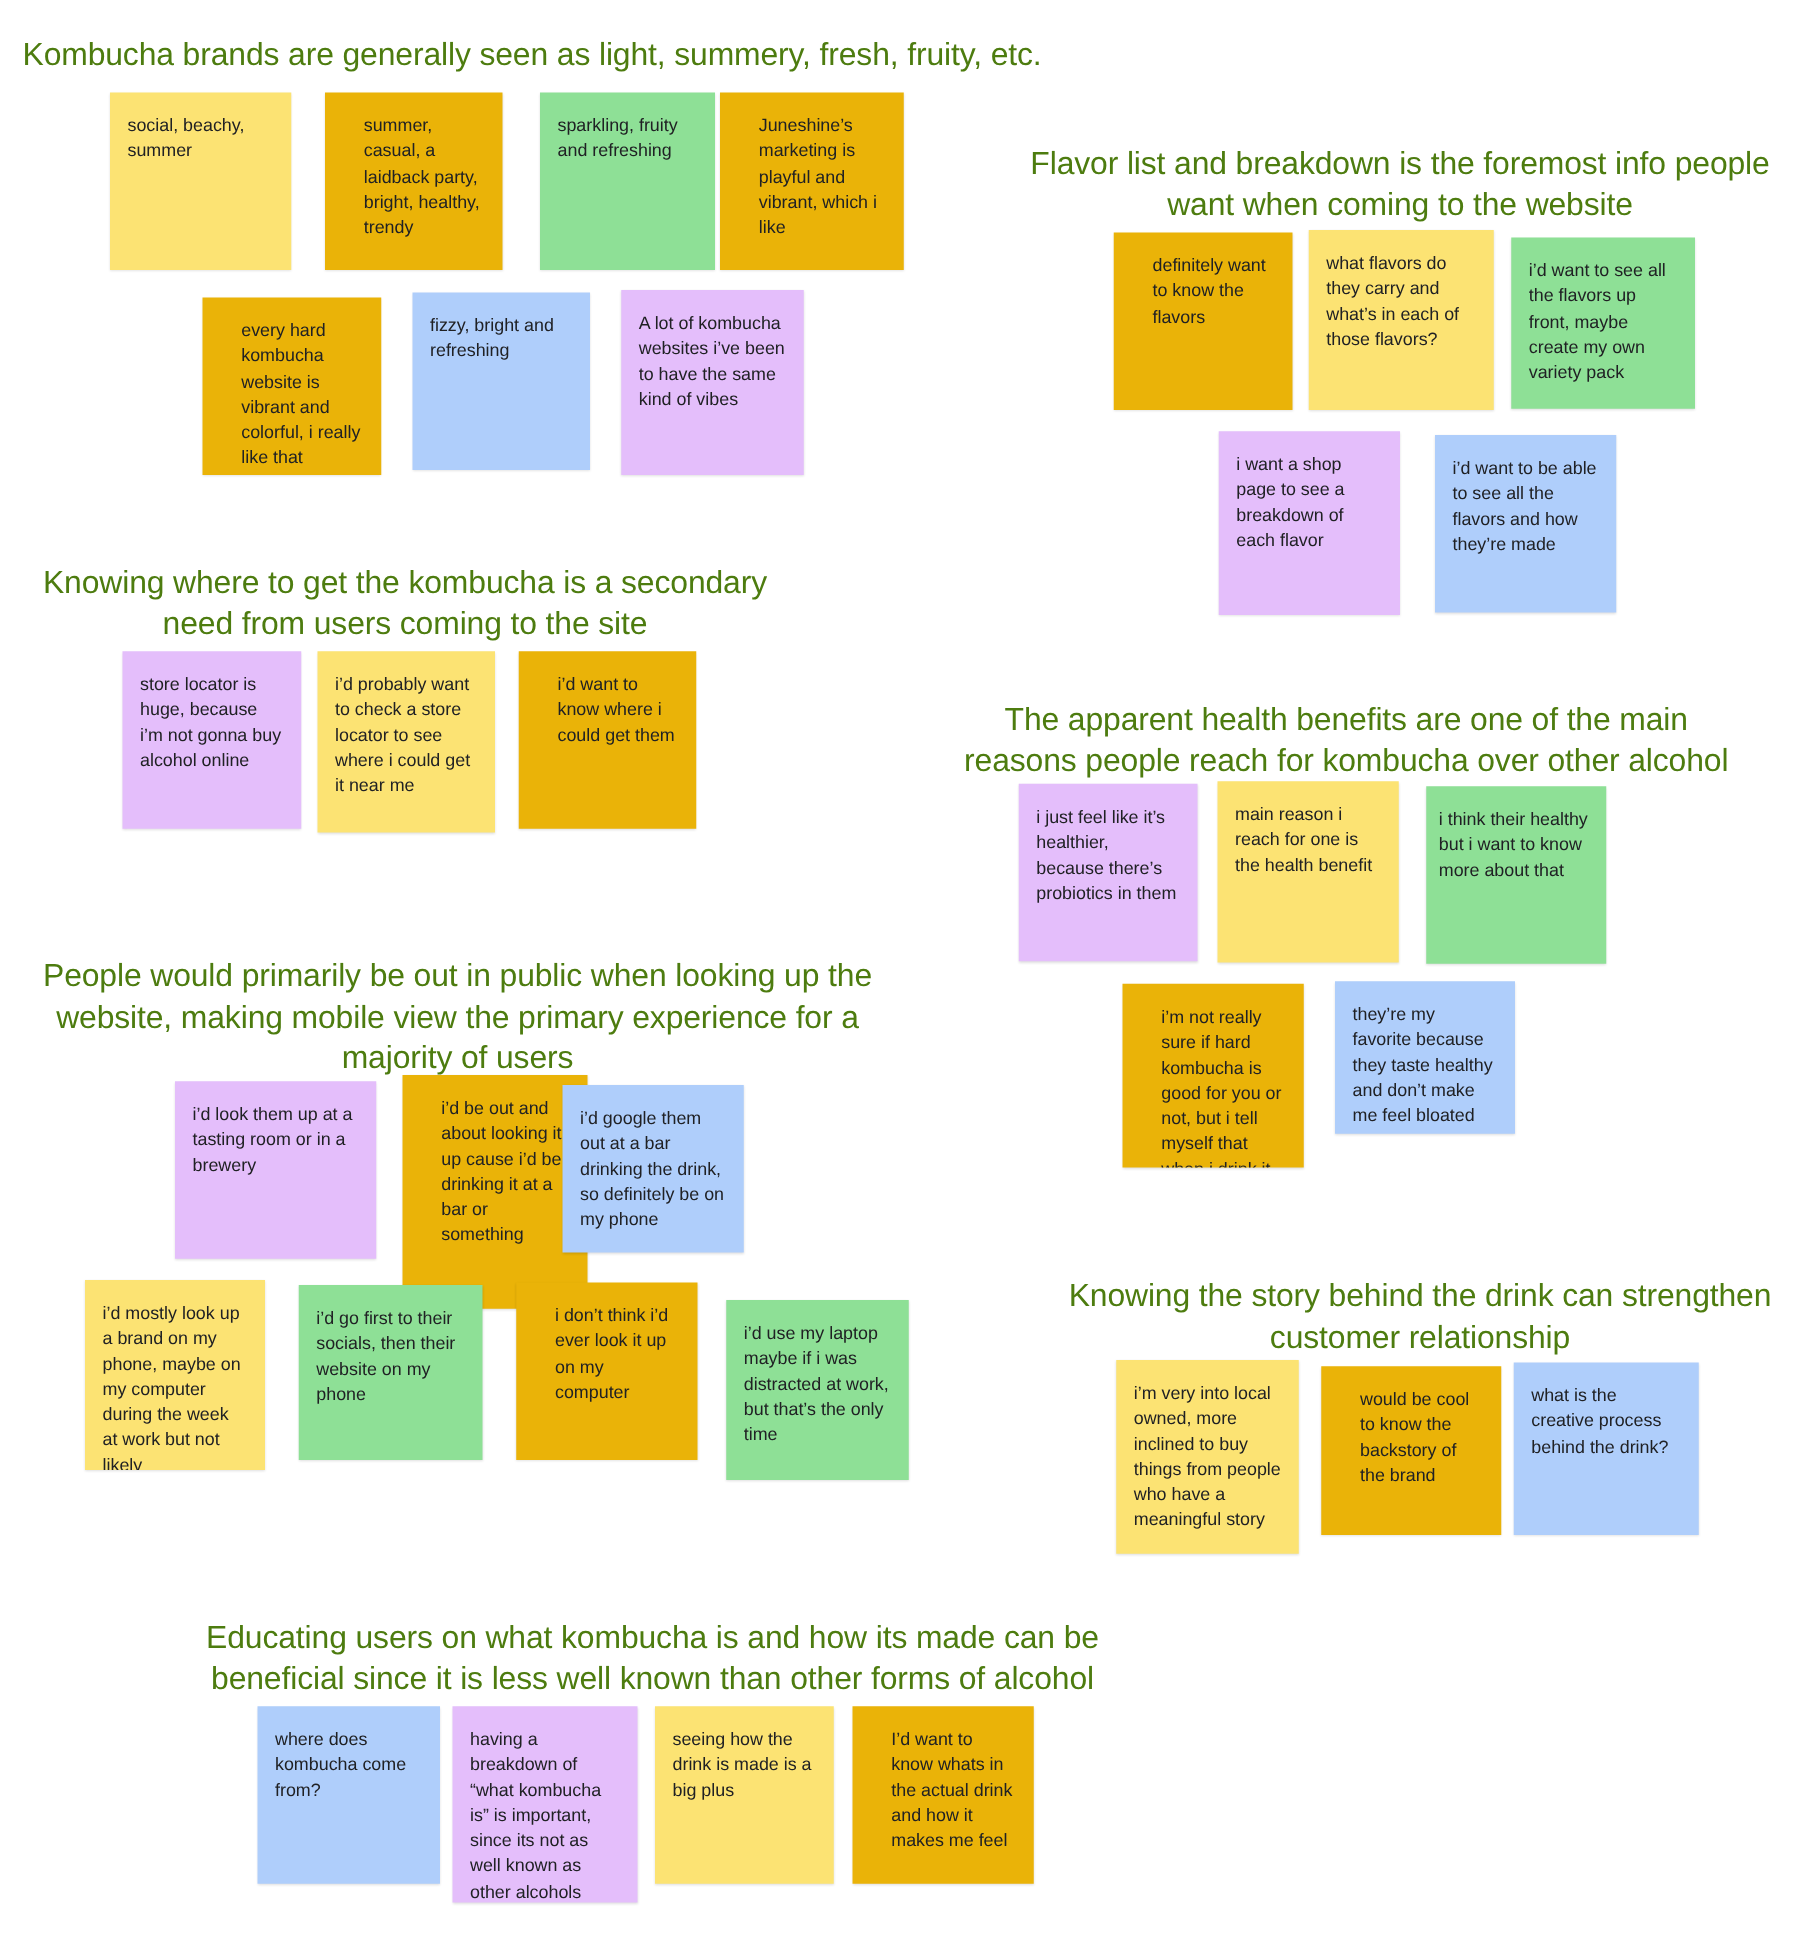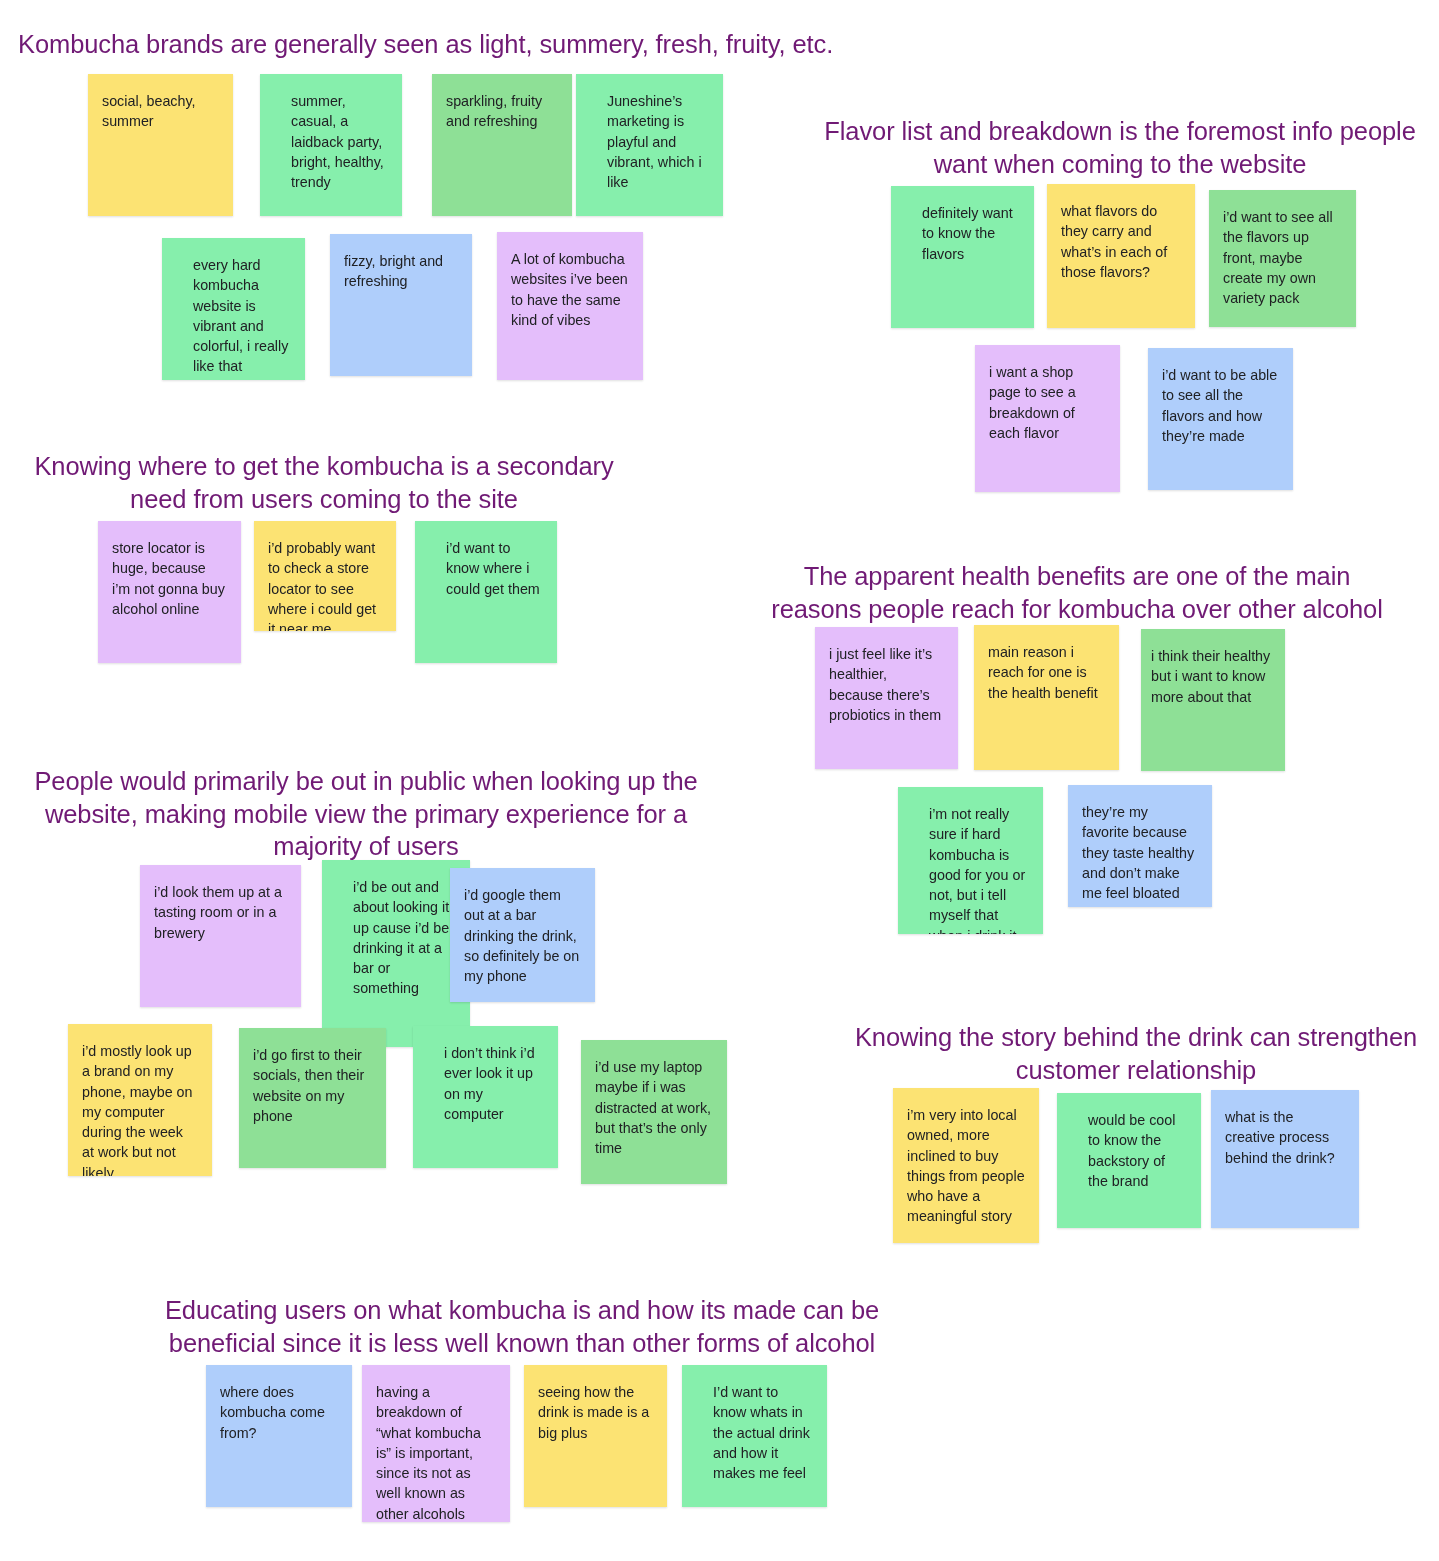--- a/index.html
+++ b/index.html
@@ -24,21 +24,21 @@
     height: 1561px;
   }
   .cluster {
     position: absolute;
   }
   .cluster-title {
     position: absolute;
     font-size: 25.5px;
     line-height: 1.28;
     font-weight: 400;
-    color: #701a75;
+    color: #4d7c0f;
     letter-spacing: -0.1px;
     white-space: pre-line;
   }
   .title-left   { text-align: left; }
   .title-center { text-align: center; }
   .note {
     position: absolute;
     box-sizing: border-box;
     padding: 17px 14px 10px 14px;
     font-size: 14.3px;
@@ -46,21 +46,21 @@
     color: #202124;
     box-shadow: 0 1px 2px rgba(0,0,0,0.13);
     overflow: hidden;
     word-wrap: break-word;
   }
   .note span {
     display: block;
     white-space: pre-line;
   }
   .c-yellow { background: #FCE373; }
-  .c-salmon { background: #86efac; padding-left: 31px; }
+  .c-salmon { background: #eab308; padding-left: 31px; }
   .c-green  { background: #8EE096; }
   .c-blue   { background: #AFCEFB; }
   .c-purple { background: #E4BEFB; }
 </style>
 </head>
 <body>
 
 <div id="board">
 
   <div class="cluster">
@@ -120,21 +120,21 @@
   </div>
 
   <div class="cluster">
     <div class="cluster-title title-center" style="left:24px; top:450px; width:600px;">Knowing where to get the kombucha is a secondary
 need from users coming to the site</div>
 
     <div class="note c-purple" style="left:98px; top:521px; width:143px; height:142px;">
       <span>store locator is huge, because i’m not gonna buy alcohol online</span>
     </div>
 
-    <div class="note c-yellow" style="left:254px; top:521px; width:142px; height:110px;">
+    <div class="note c-yellow" style="left:254px; top:521px; width:142px; height:145px;">
       <span>i’d probably want to check a store locator to see where i could get it near me</span>
     </div>
 
     <div class="note c-salmon" style="left:415px; top:521px; width:142px; height:142px;">
       <span>i’d want to know where i could get them</span>
     </div>
   </div>
 
   <div class="cluster">
     <div class="cluster-title title-center" style="left:735px; top:560px; width:620px;margin-left:32px;">The apparent health benefits are one of the main

